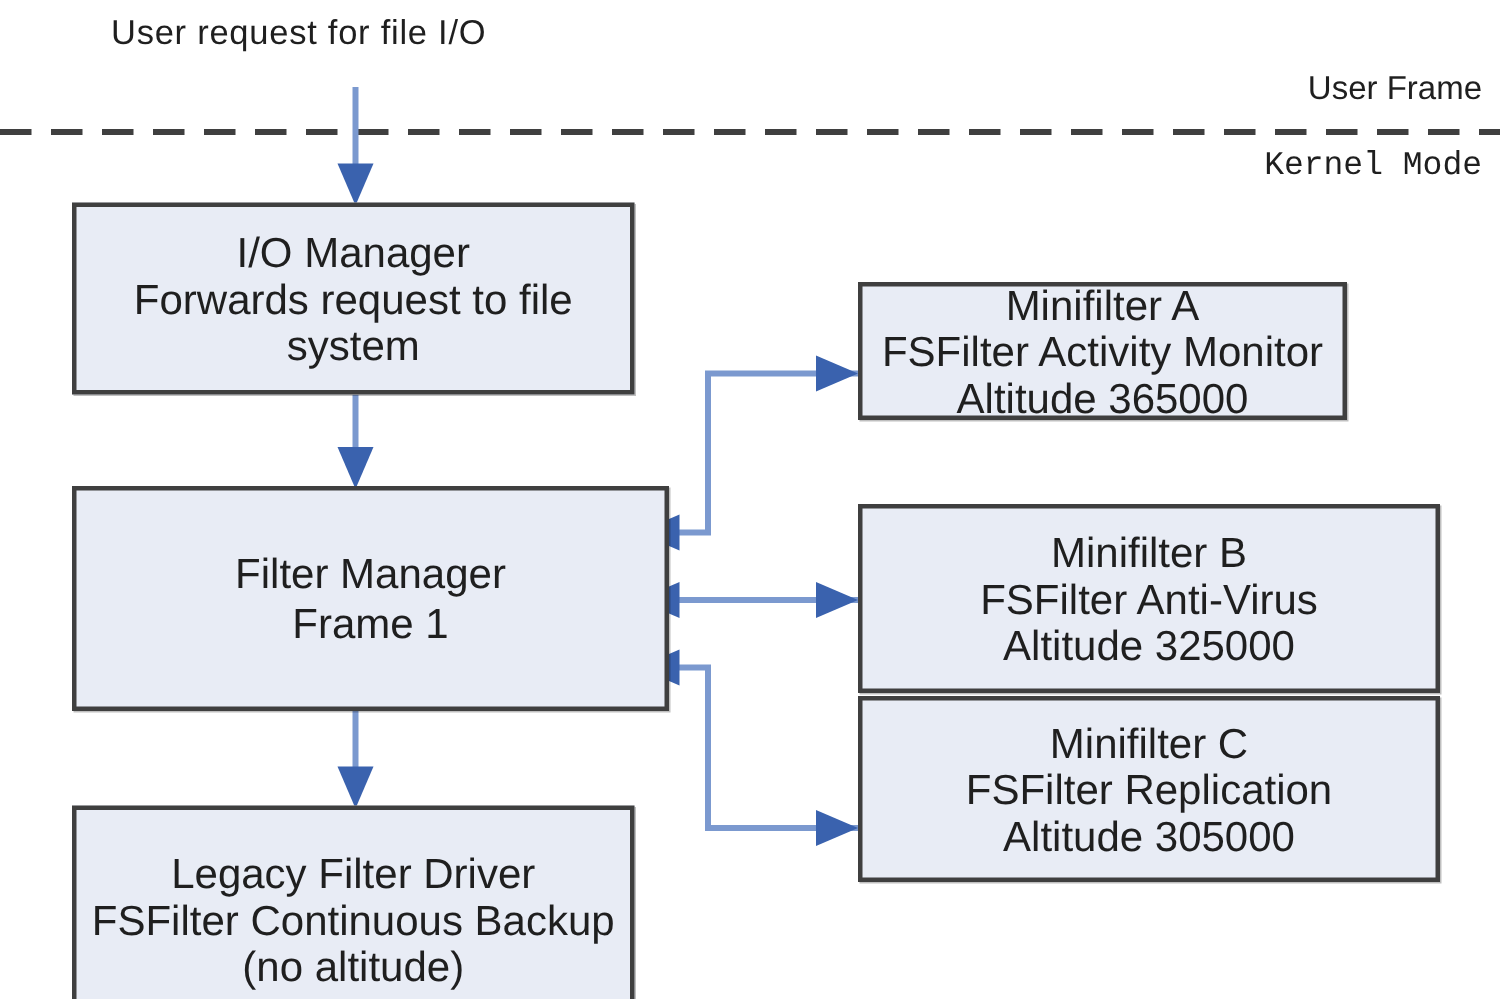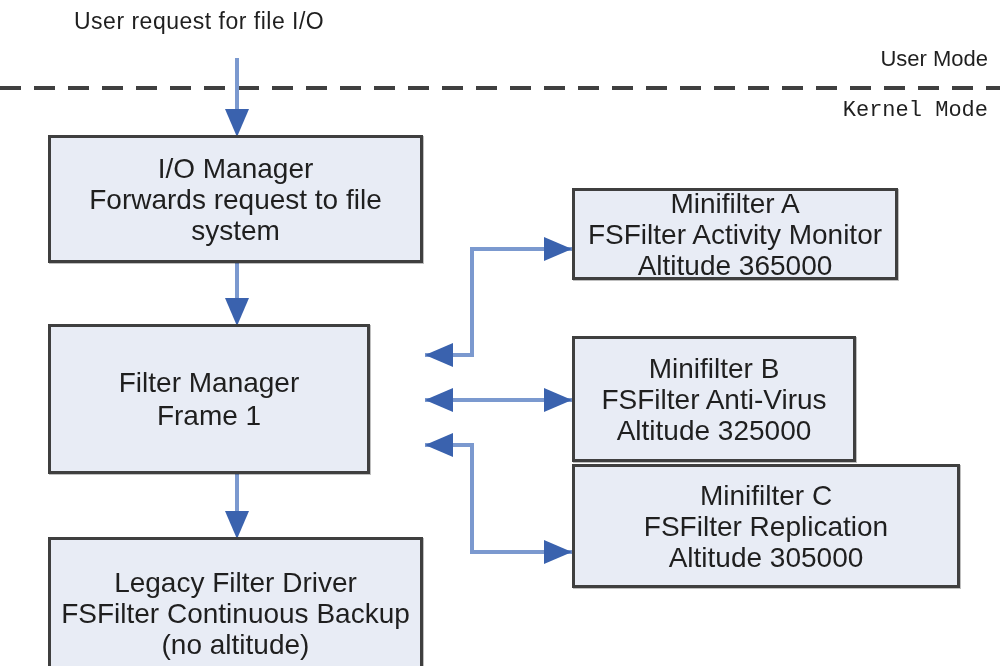--- a/index.html
+++ b/index.html
@@ -46,24 +46,24 @@
     justify-content: center;
     align-items: center;
     text-align: center;
     font-size: 28px;
     line-height: 31px;
     color: var(--text);
   }
   .node .body { white-space: pre-line; }
 
   .io-manager      { left: 48px;  top: 135px; width: 375px; height: 128px; }
-  .filter-manager  { left: 48px;  top: 324px; width: 322px; height: 150px; line-height: 33px; }
+  .filter-manager  { left: 48px;  top: 324px; width: 398px; height: 150px; line-height: 33px; }
   .legacy-filter   { left: 48px;  top: 537px; width: 375px; height: 152px; }
   .minifilter-a    { left: 572px; top: 188px; width: 326px; height: 92px; }
-  .minifilter-b    { left: 572px; top: 336px; width: 284px; height: 126px; }
+  .minifilter-b    { left: 572px; top: 336px; width: 388px; height: 126px; }
   .minifilter-c    { left: 572px; top: 464px; width: 388px; height: 124px; }
 
   svg.connector-layer {
     position: absolute;
     left: 0; top: 0;
     width: 1000px; height: 666px;
   }
   .divider-line {
     stroke: var(--divider);
     stroke-width: 4;
@@ -119,21 +119,21 @@
     </g>
 
     <g>
       <path class="flow-line" d="M 425 445 H 472 V 552 H 572"></path>
       <polygon class="head" points="425,445 453,433 453,457"></polygon>
       <polygon class="head" points="572,552 544,540 544,564"></polygon>
     </g>
   </svg>
 
   <div class="free-label user-request">User request for file I/O</div>
-  <div class="free-label mode-label user-mode">User Mode</div>
+  <div class="free-label mode-label user-mode">User Frame</div>
   <div class="free-label mode-label kernel-mode">Kernel Mode</div>
 
   <div class="node io-manager">
     <div class="title">I/O Manager</div>
     <div class="body">Forwards request to file
 system</div>
   </div>
 
   <div class="node filter-manager">
     <div class="title">Filter Manager</div>

